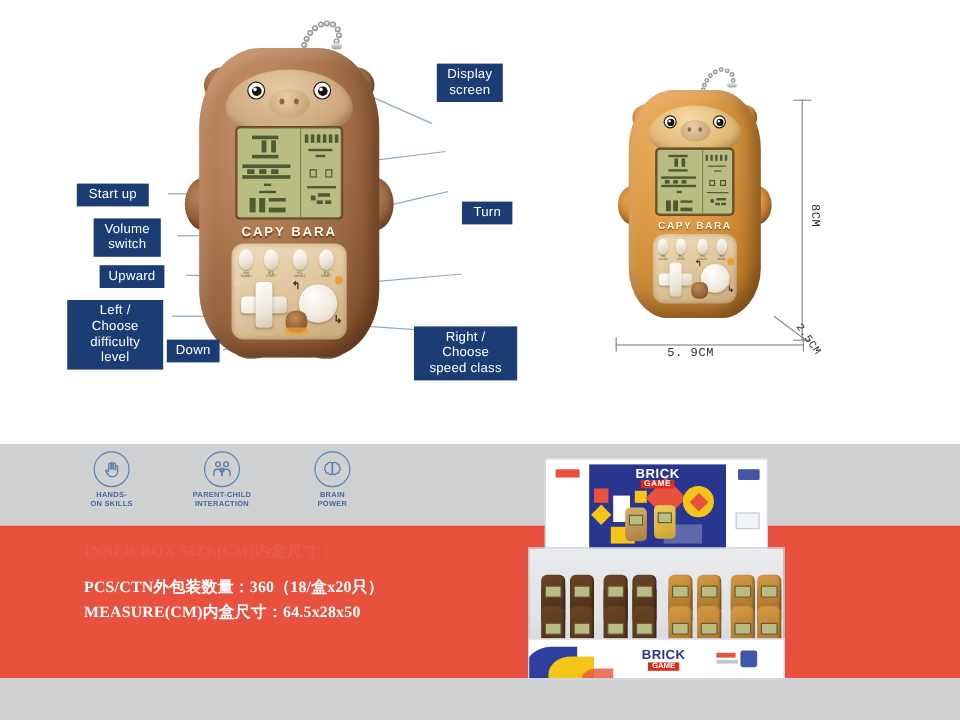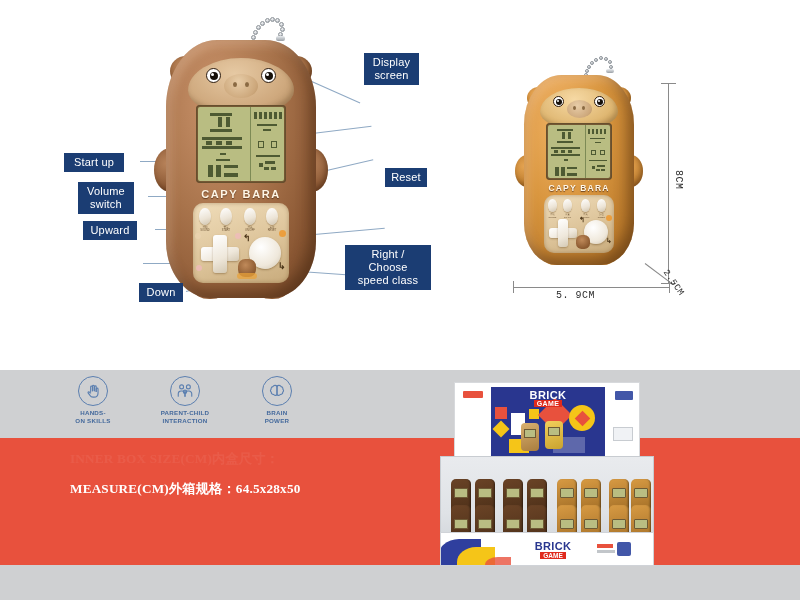--- a/index.html
+++ b/index.html
@@ -405,28 +405,30 @@
     <div class="dimline" style="left:513px; top:287px; width:157px; height:1px;"></div>
     <div class="dimline" style="left:513px; top:281px; width:1px; height:12px;"></div>
     <div class="dimline" style="left:669px; top:281px; width:1px; height:12px;"></div>
     <div class="dimtext" style="left:556px; top:290px;">5. 9CM</div>
 
     <div class="dimline" style="left:645px; top:263px; width:34px; height:1px; transform:rotate(37deg); transform-origin:left center;"></div>
     <div class="dimtext diag" style="left:669px; top:268px; font-size:9px;">2.5CM</div>
 
     <div class="callout" style="left:364px; top:53px; width:55px;">Display
 screen</div>
-    <div class="callout" style="left:385px; top:168px; width:42px;">Reset</div>
-    <div class="callout" style="left:345px; top:245px; width:86px;">Right / Choose
+    <div class="callout" style="left:385px; top:168px; width:42px;">Turn</div>
+    <div class="callout" style="left:345px; top:272px; width:86px;">Right / Choose
 speed class</div>
 
     <div class="callout" style="left:64px; top:153px; width:60px;">Start up</div>
     <div class="callout" style="left:78px; top:182px; width:56px;">Volume
 switch</div>
     <div class="callout" style="left:83px; top:221px; width:54px;">Upward</div>
+    <div class="callout" style="left:56px; top:250px; width:80px;">Left / Choose
+difficulty level</div>
     <div class="callout" style="left:139px; top:283px; width:44px;">Down</div>
   </div>
 
   <div id="gray-band">
     <div class="feat-wrap">
 
       <div class="feature">
         <div class="feat-circle">
           <svg width="17" height="17" viewBox="0 0 24 24" fill="none" stroke="#5b7fb0" stroke-width="1.6" stroke-linecap="round">
             <path d="M8 12V5.5a1.3 1.3 0 0 1 2.6 0V11"></path>
@@ -466,21 +468,22 @@
       </div>
 
     </div>
   </div>
 
   <div id="red-band"></div>
 
   <div class="spec-list">
     <div class="spec-line hidden-row">INNER BOX SIZE(CM)内盒尺寸：</div>
     <div class="spec-gap"></div>
-    <div class="spec-line">MEASURE(CM)外箱规格：64.5x28x50</div>
+    <div class="spec-line">PCS/CTN外包装数量：360（18/盒x20只）</div>
+    <div class="spec-line">MEASURE(CM)内盒尺寸：64.5x28x50</div>
   </div>
 
   <div id="gray-foot"></div>
 
   <div id="boxphoto">
 
     <div class="box-lid">
       <div class="lid-art">
         <div class="shape" style="left:4px;  top:20px; width:12px; height:12px; background:#e8513d;"></div>
         <div class="shape" style="left:4px;  top:36px; width:12px; height:12px; background:#f5c518; transform:rotate(45deg);"></div>

